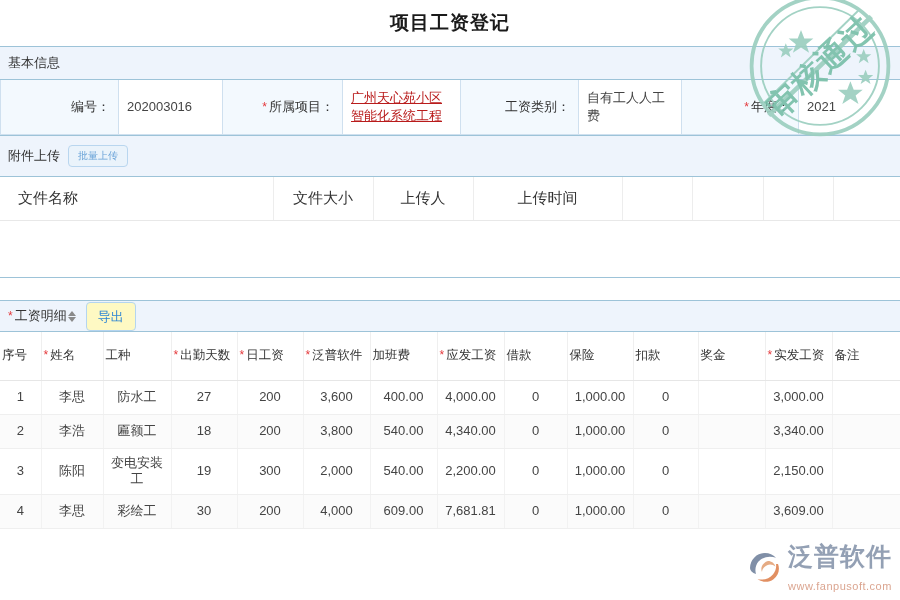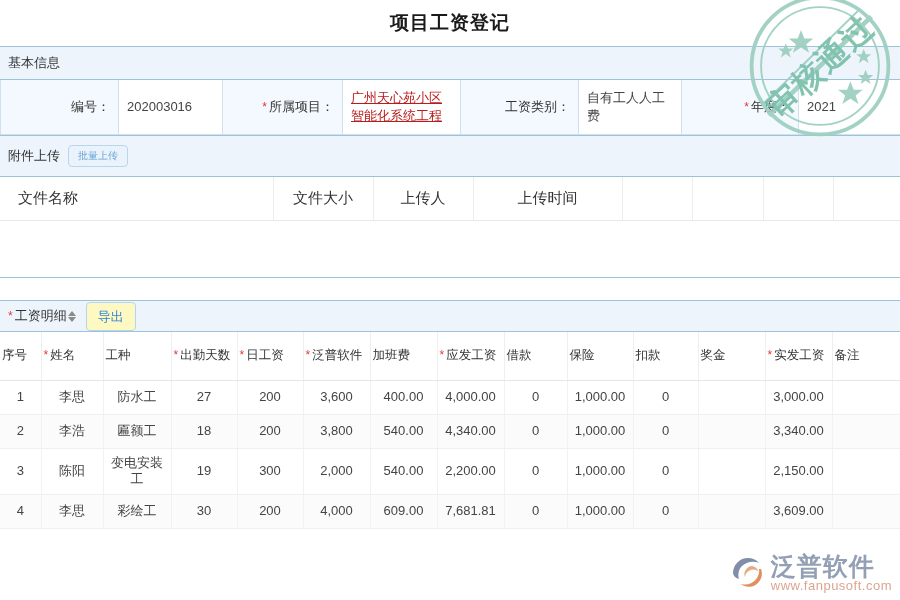--- a/index.html
+++ b/index.html
@@ -150,21 +150,21 @@
     display: flex; align-items: center; gap: 6px;
     pointer-events: none;
     opacity: .95;
   }
   .wm-logo .mark { width: 34px; height: 34px; }
   .wm-logo .txt { display: flex; flex-direction: column; line-height: 1; }
   .wm-logo .txt .n1 {
     font-size: 25px; font-weight: bold; color: #8e9bb0; letter-spacing: 1px;
   }
   .wm-logo .txt .n2 {
-    font-size: 13px; color: #d9a08a; letter-spacing: .5px; margin-top: 0;
+    font-size: 11px; color: #d9a08a; letter-spacing: .5px; margin-top: 12px;
   }
 </style>
 </head>
 <body>
 
 <div class="page">
 
   <div class="title-bar">
     <div class="title">项目工资登记</div>
   </div>

